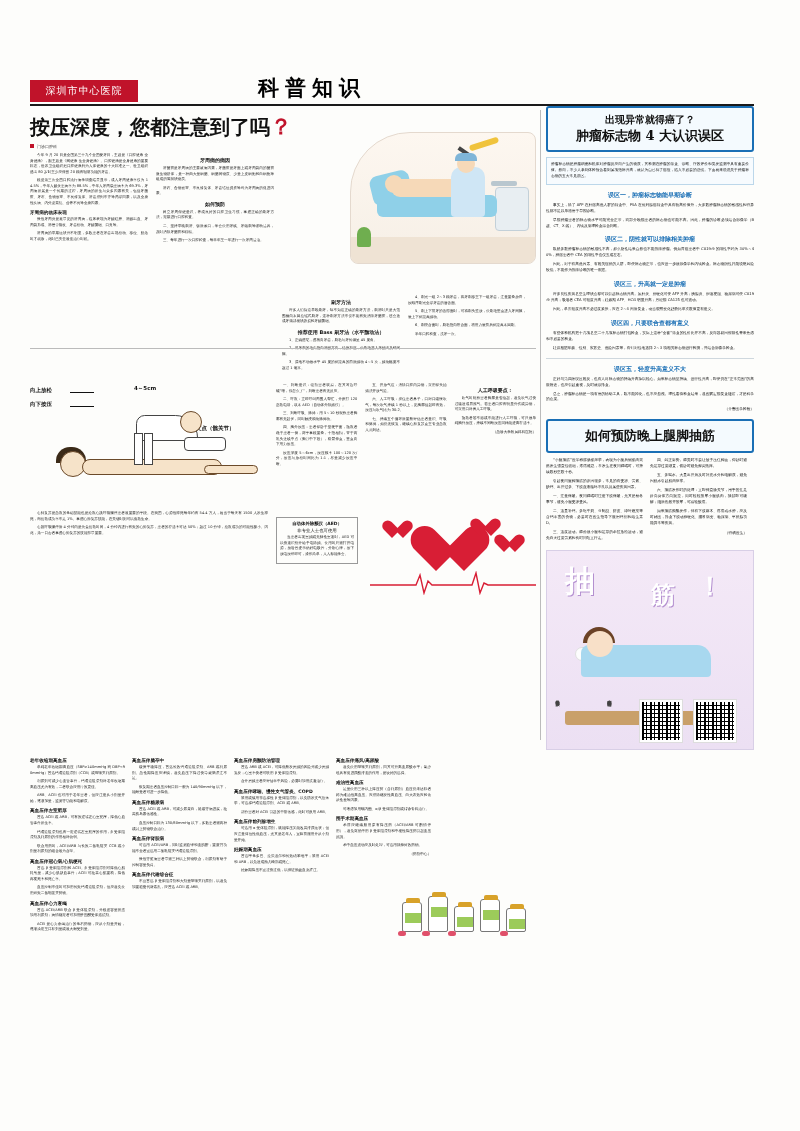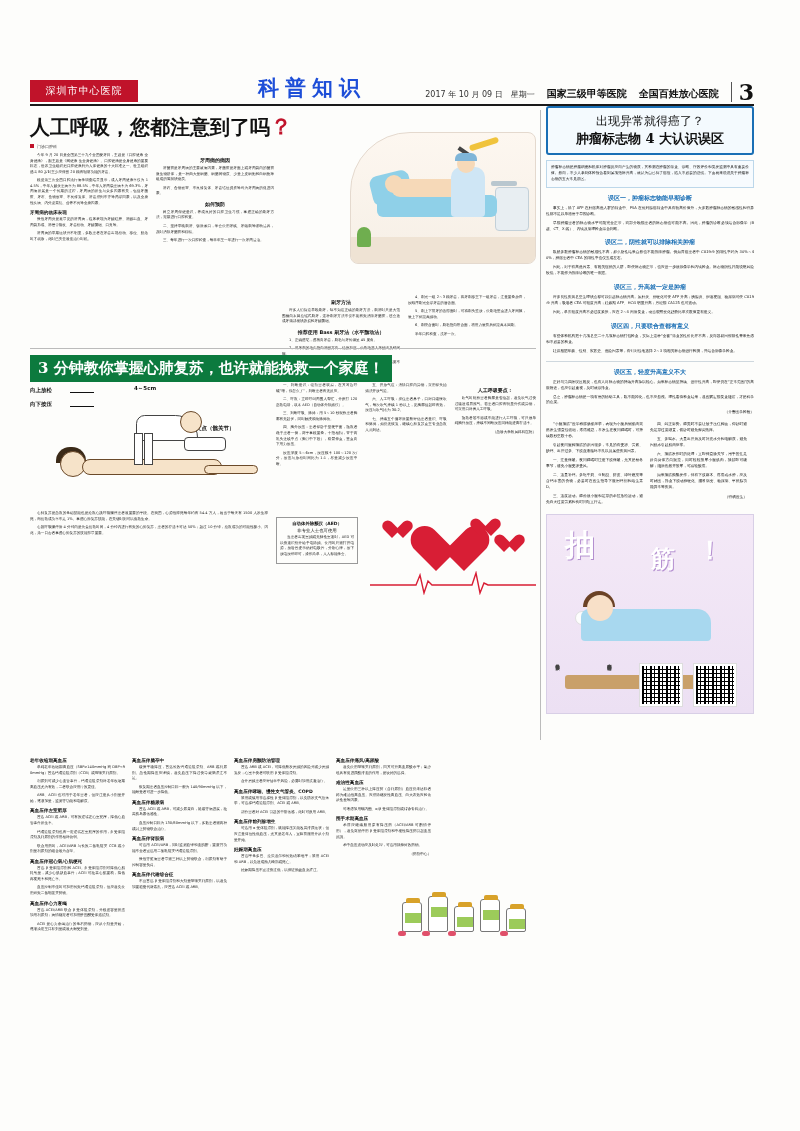--- a/index.html
+++ b/index.html
@@ -35,21 +35,21 @@
     background: #c0132a;
     color: #fff;
     font-size: 10px; line-height: 22px;
     text-align: center;
     letter-spacing: 1px;
     font-family: "DejaVu Sans", sans-serif;
   }
   .section-title {
     font-size: 21px; font-weight: bold;
     letter-spacing: 6px;
-    color: #1d4ed8;
+    color: #000000;
     margin-left: 110px;
     font-family: Liberation Serif, serif;
   }
   .masthead-right {
     margin-left: auto;
     display: flex; align-items: flex-end; gap: 12px;
   }
   .date-line {
     font-size: 8px; color: #333;
     text-align: right;
@@ -222,21 +222,21 @@
 
   
   .r-art { margin-bottom: 8px; }
   .r-title-box {
     border: 2px solid #1a6fb5;
     border-radius: 3px;
     padding: 5px 6px;
     text-align: center;
     background: #f4fafe;
   }
-  .r-title-1 { font-size: 12px; font-weight: normal; color:#111; }
+  .r-title-1 { font-size: 10px; font-weight: bold; color:#111; }
   .r-title-2 { font-size: 13px; font-weight: bold; color:#111; font-family:"DejaVu Serif", serif;}
   .r-lead {
     border: 1px solid #bcd7ea;
     background: #f7fbfe;
     padding: 4px;
     margin: 5px 0;
     font-size: 3.7px; line-height: 1.6; text-align: justify;
     word-break: break-all;
   }
   .r-sub {
@@ -290,36 +290,30 @@
 </style>
 </head>
 <body>
 
 <div class="page">
  <div class="frame">
 
   <div class="masthead">
     <div class="logo-box">深圳市中心医院</div>
     <div class="section-title">科普知识</div>
-    <div class="masthead-right">
-      <div class="date-line">2017 年 10 月 09 日　星期一</div>
-      <div class="hosp-tag">国家三级甲等医院</div>
-      <div class="hosp-tag">全国百姓放心医院</div>
-      <div class="page-num">3</div>
-    </div>
   </div>
 
   <div class="body-wrap">
     <div class="vrule"></div>
 
     <div class="zone-left">
 
       <div class="art1">
         <div class="h1-title">
-          <span>人工呼吸，您都注意到了吗</span><span class="q">？</span>
+          <span>按压深度，您都注意到了吗</span><span class="q">？</span>
         </div>
         <div class="tagline">
           <span class="sq"></span><span>门诊口腔科</span>
         </div>
 
         <div class="dentist-art">
           <div class="da-floor"></div>
           <div class="da-lamp"></div>
           <div class="da-lamp2"></div>
           <div class="da-unit"></div>
@@ -379,23 +373,20 @@
               <p>4、刷完一组 2～3 颗牙齿，将牙刷移至下一组牙齿，注意重叠放置，按顺序刷完全部牙齿的唇舌面。</p>
               <p>5、刷上下前牙的舌腭面时，可将刷头竖放，使刷毛垂直进入牙间隙，做上下短距离颤动。</p>
               <p>6、刷咬合面时，刷毛指向咬合面，稍用力做前后短距离来回刷。</p>
               <p>半年口腔检查，洗牙一次。</p>
             </div>
           </div>
         </div>
       </div>
 
       <div class="art2">
-        <div class="h2-wrap">
-          <span class="h2-band">3 分钟教你掌握心肺复苏，也许就能挽救一个家庭！</span>
-        </div>
 
         <div class="cpr-ill">
           <div class="lab" style="left:0px; top:4px;">向上放松</div>
           <div class="lab" style="left:0px; top:18px;">向下按压</div>
           <div class="lab-arrow" style="left:40px; top:9px; width:24px;"></div>
           <div class="lab-arrow" style="left:40px; top:23px; width:24px;"></div>
           <div class="lab" style="left:104px; top:2px;">4～5cm</div>
           <div class="lab" style="left:166px; top:42px;">支点（髋关节）</div>
 
           <div class="cpr-figure">
@@ -623,20 +614,23 @@
 
         <div class="r-sub">误区五，轻度升高意义不大</div>
         <div class="r-body">
           <p>正好与第四条误区相反，也有人对标志物的持续升高掉以轻心。如果标志物呈持续、进行性升高，即使仍在“正常范围”的高限附近，也应引起重视，及时就诊排查。</p>
           <p>总之，肿瘤标志物是一项有用的辅助工具，既不能神化，也不应忽视。理性看待检查结果，遵医嘱定期复查随访，才是科学的态度。</p>
         </div>
         <div class="r-credit">（齐鲁医学检验）</div>
       </div>
 
       <div class="r-art">
+        <div class="r-title-box2">
+          <div class="r-title-2">如何预防晚上腿脚抽筋</div>
+        </div>
 
         <div class="r-cols">
           <div class="c">
             <div class="r-body">
               <p>“小腿抽筋”医学称腓肠肌痉挛，表现为小腿后侧肌肉突然发生强直性收缩，疼痛难忍，常发生在夜间睡眠时，可持续数秒至数十秒。</p>
               <p>引起夜间腿脚抽筋的原因很多，常见的有受凉、劳累、缺钙、出汗过多、下肢血液循环不良以及某些疾病因素。</p>
               <p>一、注意保暖。夜间睡眠时注意下肢保暖，尤其是秋冬季节，避免小腿受凉受风。</p>
               <p>二、适量补钙。多吃牛奶、豆制品、虾皮、绿叶蔬菜等含钙丰富的食物，必要时在医生指导下服用钙剂和维生素 D。</p>
               <p>三、适度运动。睡前做小腿和足部的牵拉放松运动，避免白天过度劳累和长时间站立行走。</p>
             </div>

